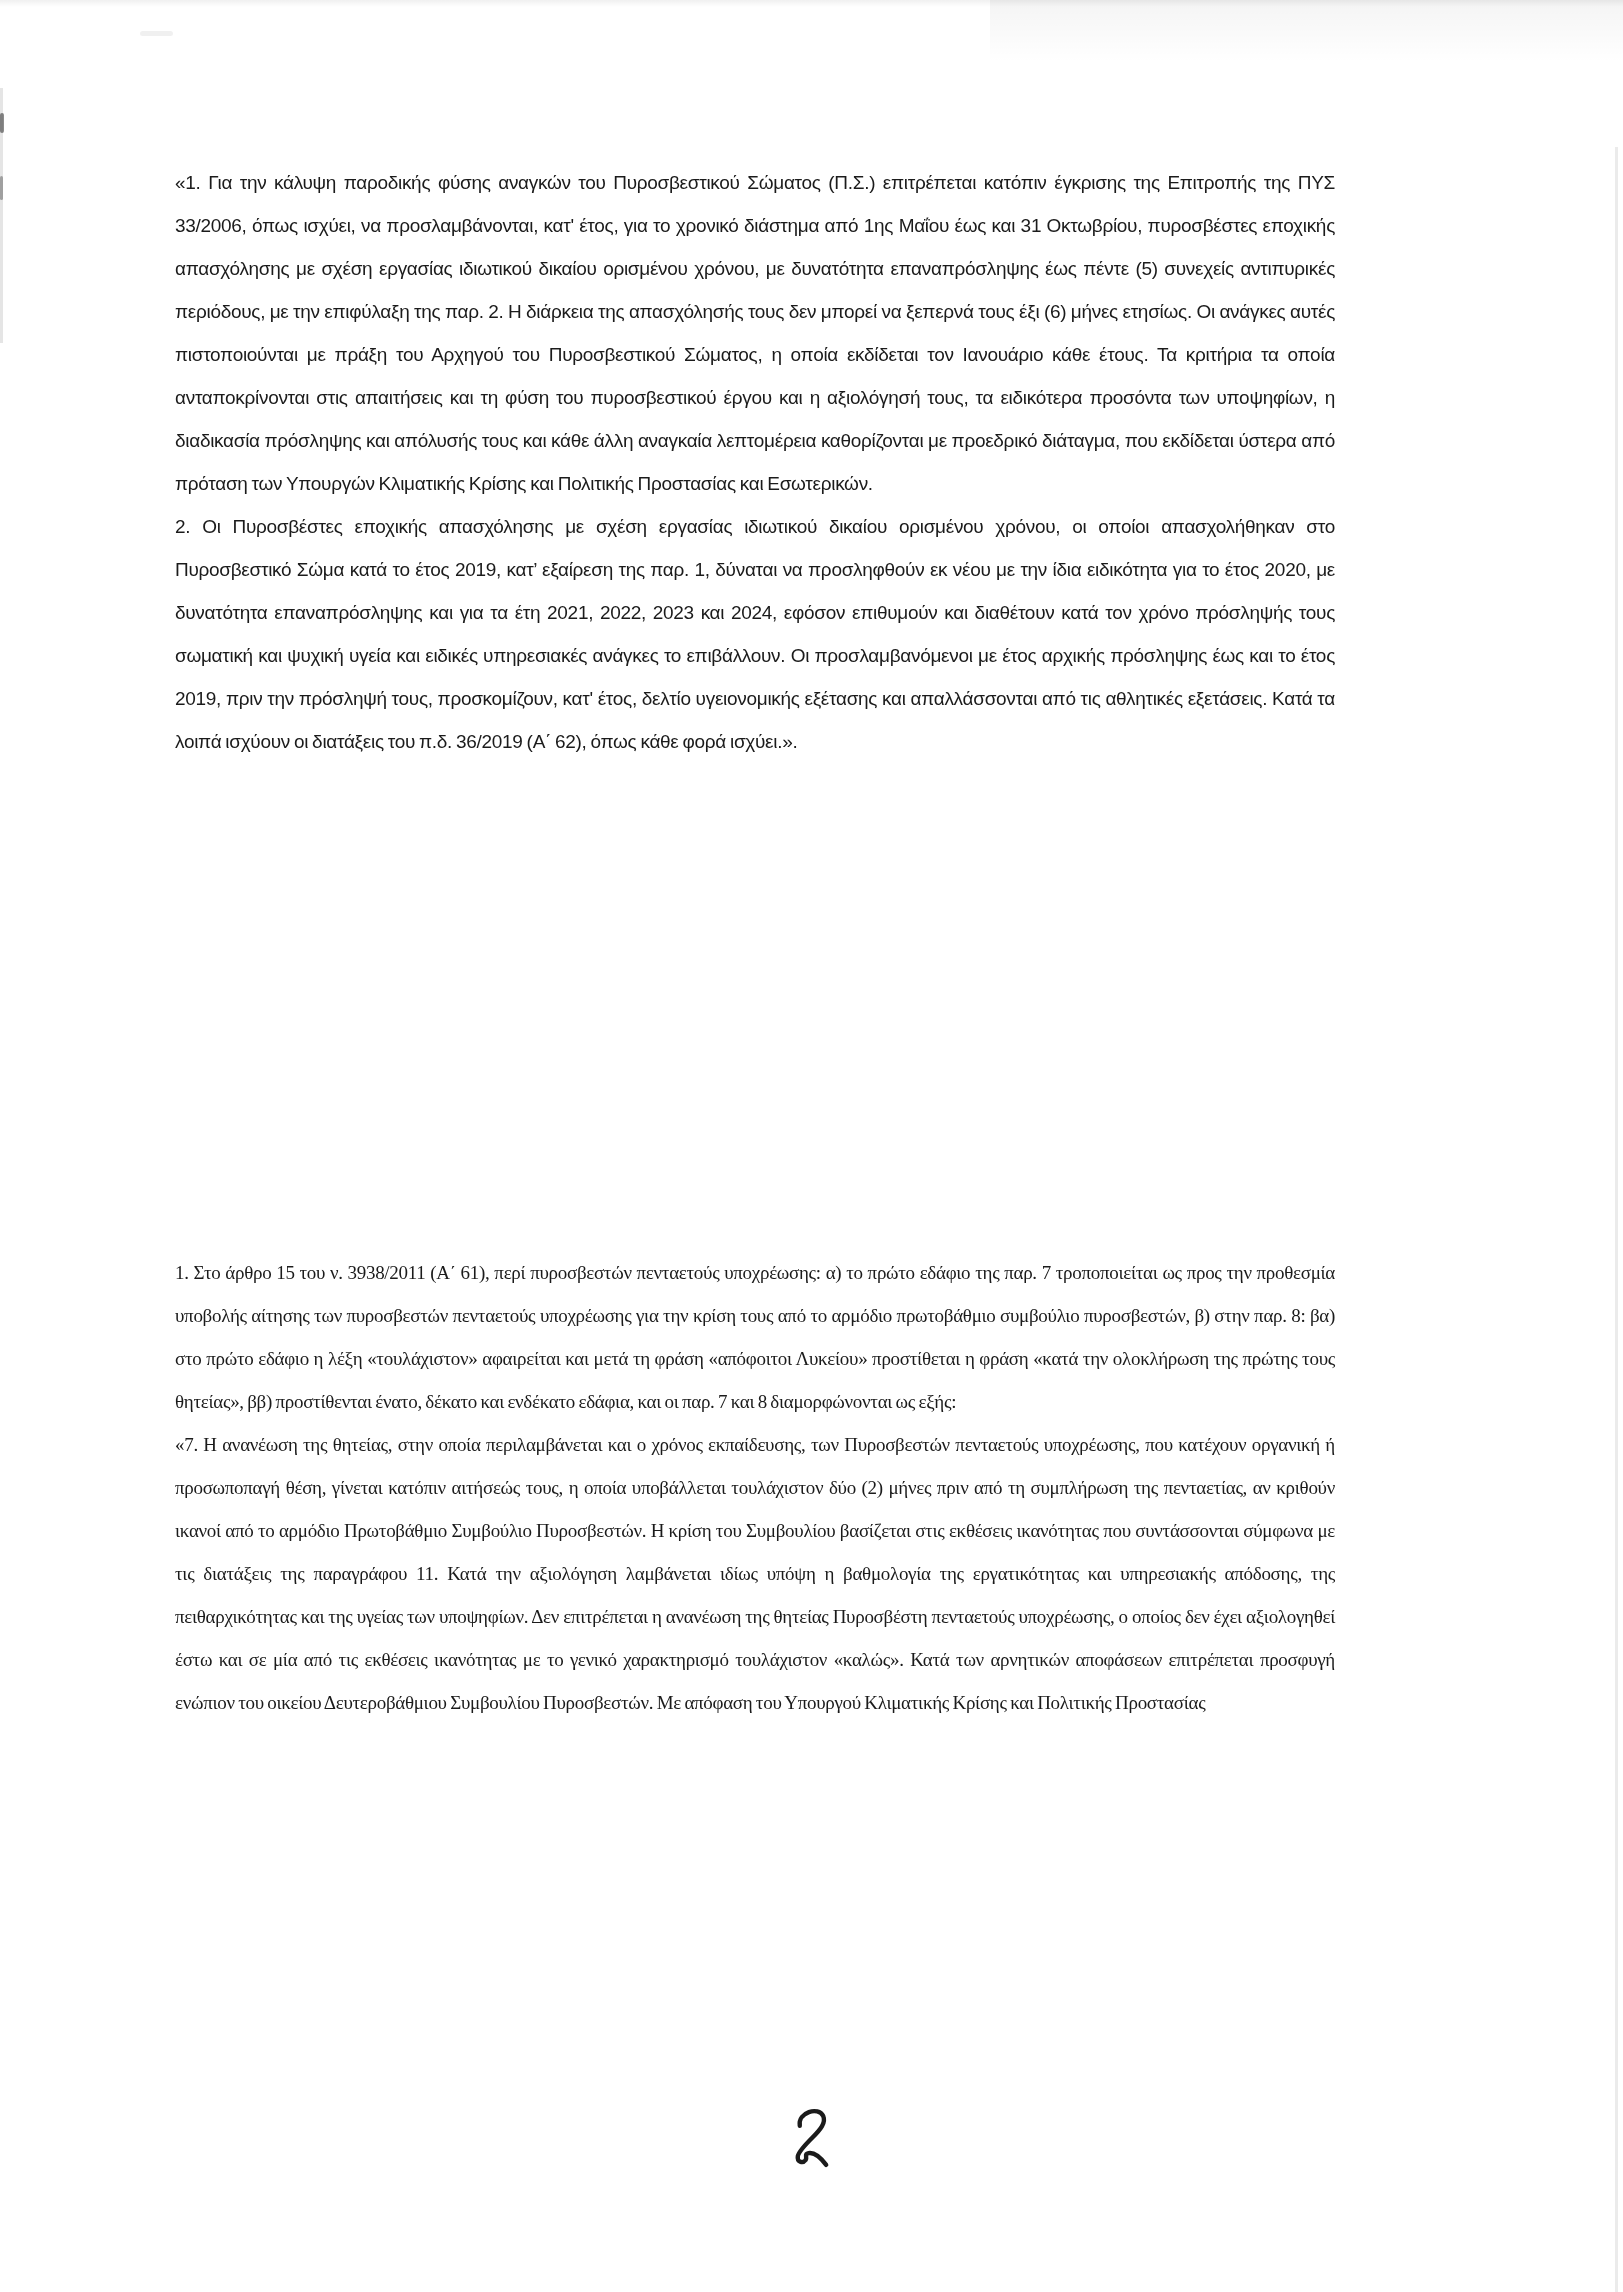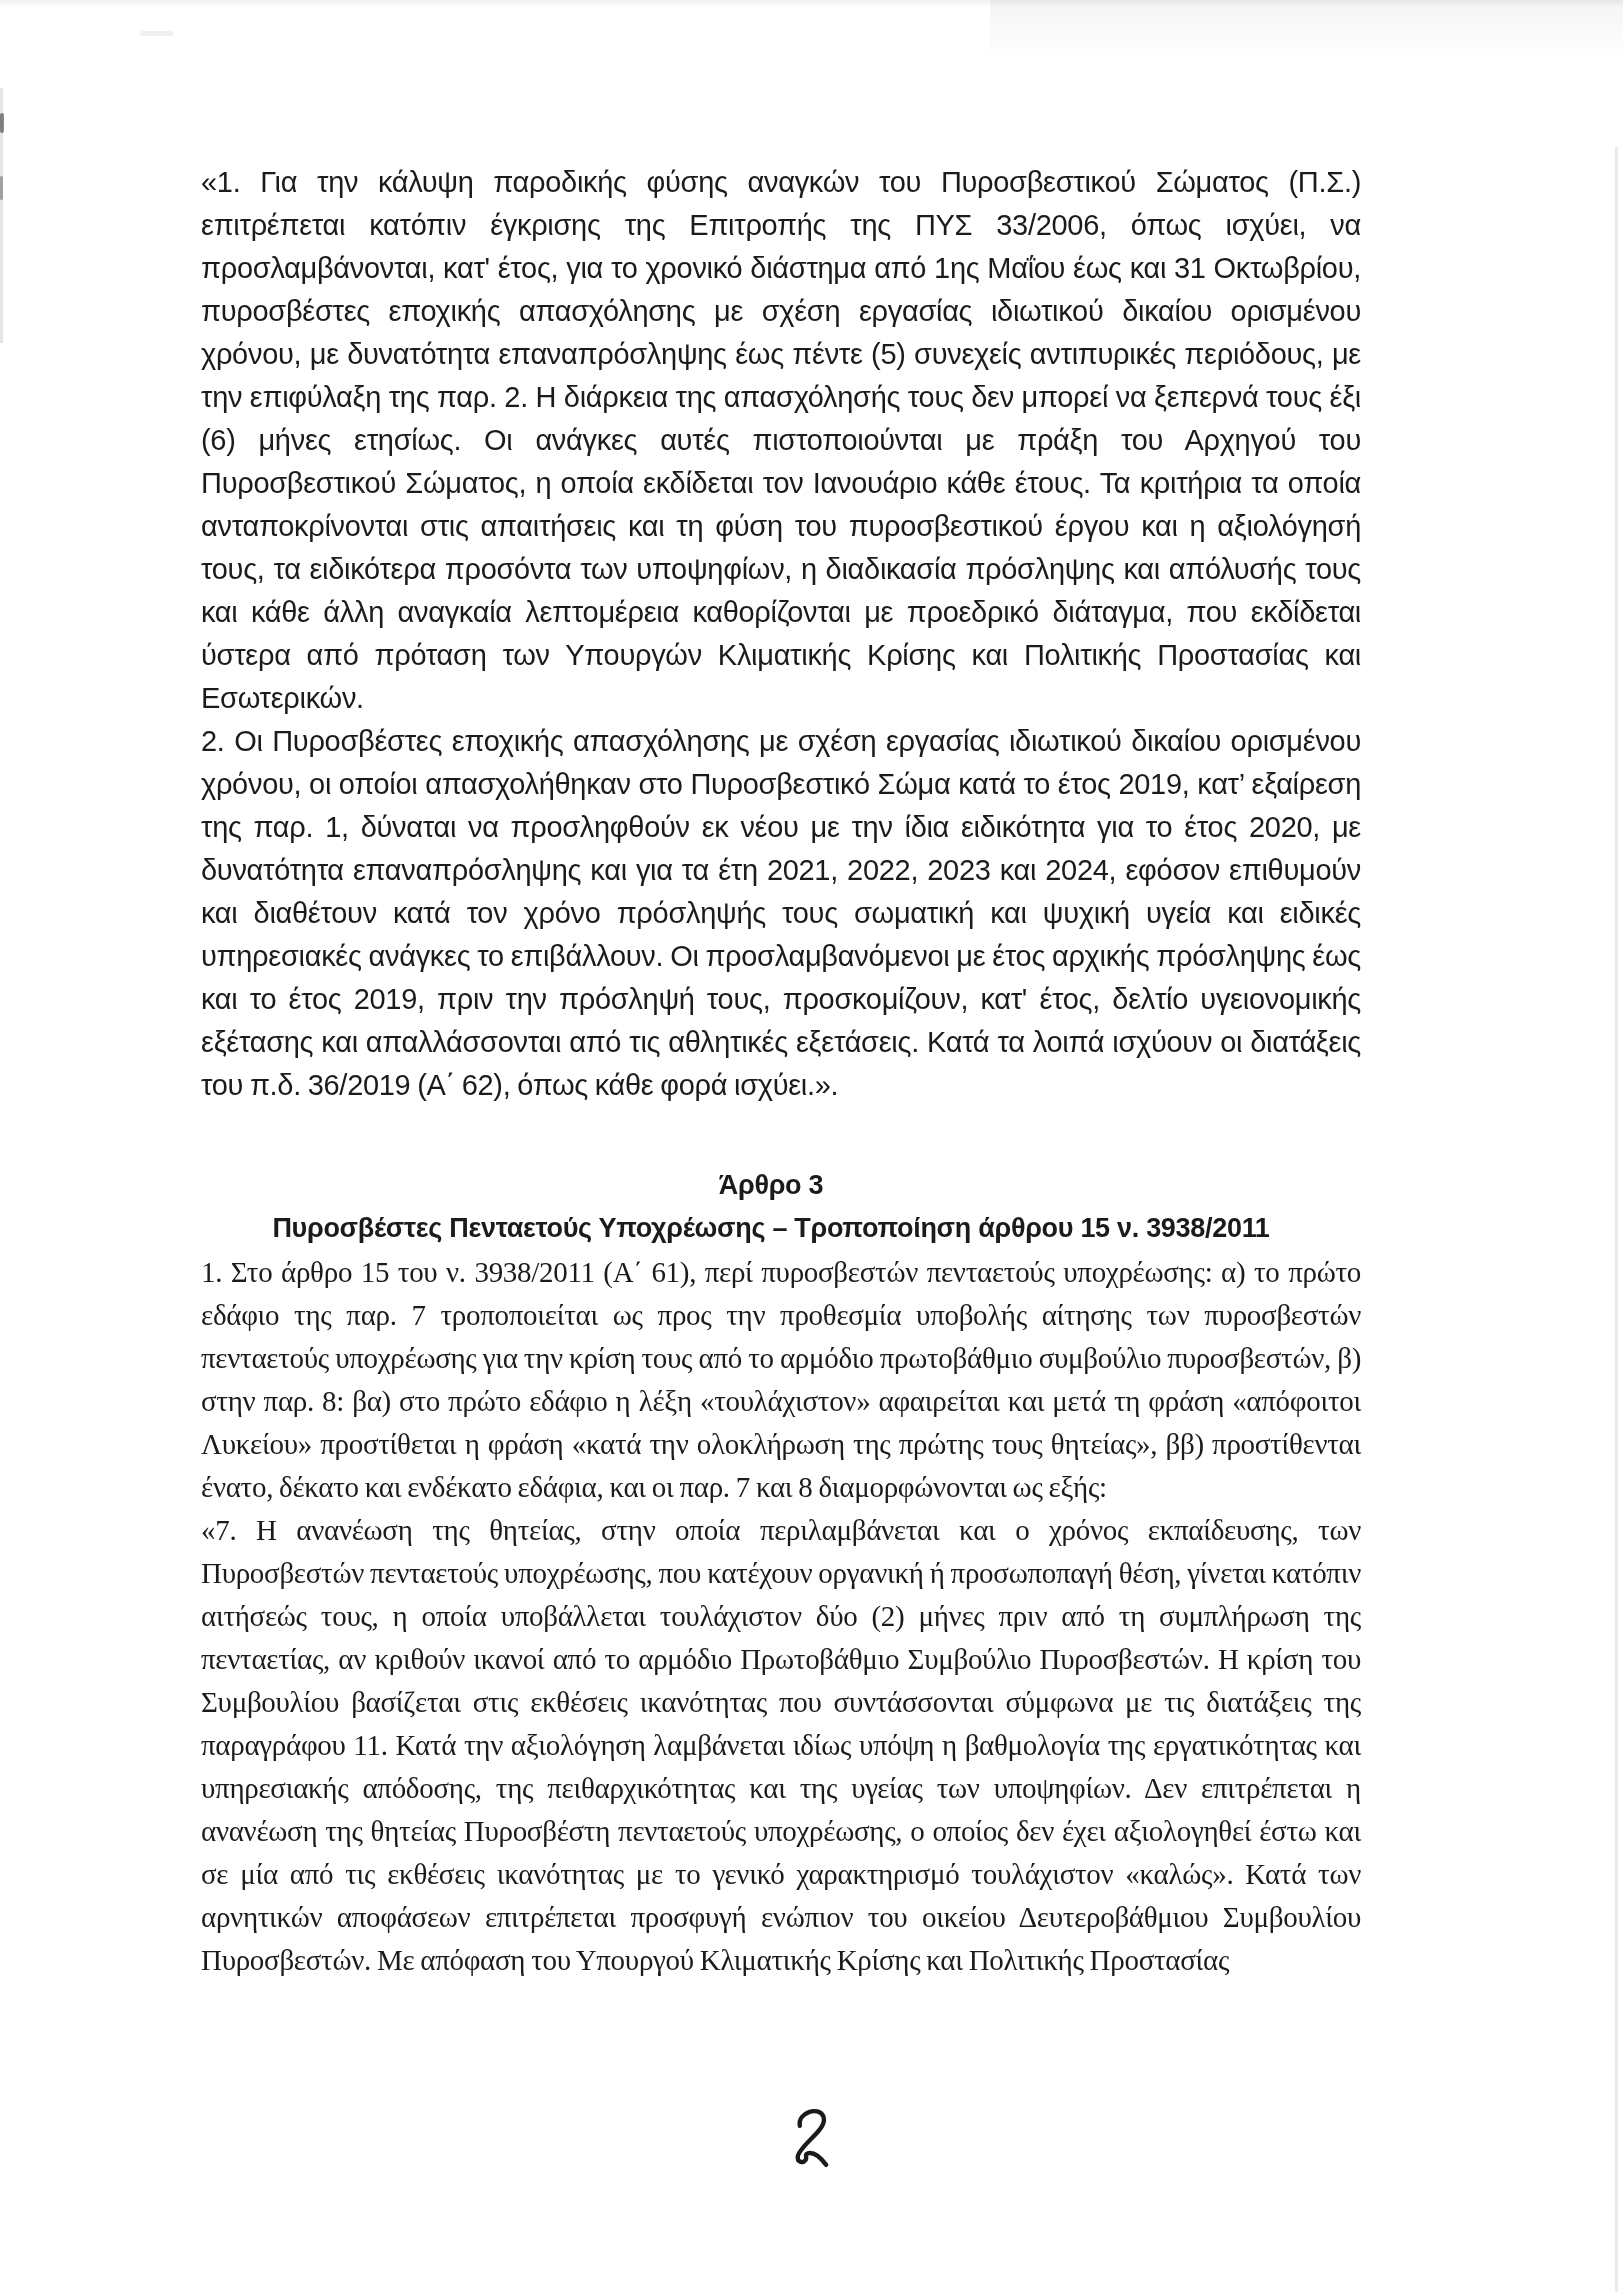--- a/index.html
+++ b/index.html
@@ -35,23 +35,23 @@
     left: 0; top: 88px; width: 2.9px; height: 255px;
     background: rgba(0,0,0,0.10);
   }
   .smudge-1 { left: 0; top: 113px; width: 3.9px; height: 19.6px; background: rgba(0,0,0,0.45); border-radius: 2px; }
   .smudge-2 { left: 0; top: 176px; width: 2.9px; height: 23.5px; background: rgba(0,0,0,0.30); border-radius: 2px; }
   .smudge-3 { left: 140px; top: 31px; width: 33px; height: 4.9px; background: rgba(0,0,0,0.06); border-radius: 2.9px; }
 
   
   .body-text {
     position: absolute;
-    left: 201px;
+    left: 175px;
     width: 1160px;
-    font-size: 29px;
+    font-size: 19px;
     line-height: 43px;
     letter-spacing: -0.3px;
     word-spacing: -1px;
     text-align: justify;
   }
   .body-text p { margin: 0; }
   .block-a { top: 161px; }
   .block-c { top: 1251px; font-family: Liberation Serif, serif; }
 
   .article-head {
@@ -96,24 +96,20 @@
   <div class="artifact artifact-left-band"></div>
   <div class="artifact smudge-1"></div>
   <div class="artifact smudge-2"></div>
   <div class="artifact smudge-3"></div>
 
   <div class="body-text block-a">
     <p>«1. Για την κάλυψη παροδικής φύσης αναγκών του Πυροσβεστικού Σώματος (Π.Σ.) επιτρέπεται κατόπιν έγκρισης της Επιτροπής της ΠΥΣ 33/2006, όπως ισχύει, να προσλαμβάνονται, κατ' έτος, για το χρονικό διάστημα από 1ης Μαΐου έως και 31 Οκτωβρίου, πυροσβέστες εποχικής απασχόλησης με σχέση εργασίας ιδιωτικού δικαίου ορισμένου χρόνου, με δυνατότητα επαναπρόσληψης έως πέντε (5) συνεχείς αντιπυρικές περιόδους, με την επιφύλαξη της παρ. 2. Η διάρκεια της απασχόλησής τους δεν μπορεί να ξεπερνά τους έξι (6) μήνες ετησίως. Οι ανάγκες αυτές πιστοποιούνται με πράξη του Αρχηγού του Πυροσβεστικού Σώματος, η οποία εκδίδεται τον Ιανουάριο κάθε έτους. Τα κριτήρια τα οποία ανταποκρίνονται στις απαιτήσεις και τη φύση του πυροσβεστικού έργου και η αξιολόγησή τους, τα ειδικότερα προσόντα των υποψηφίων, η διαδικασία πρόσληψης και απόλυσής τους και κάθε άλλη αναγκαία λεπτομέρεια καθορίζονται με προεδρικό διάταγμα, που εκδίδεται ύστερα από πρόταση των Υπουργών Κλιματικής Κρίσης και Πολιτικής Προστασίας και Εσωτερικών.</p>
     <p>2. Οι Πυροσβέστες εποχικής απασχόλησης με σχέση εργασίας ιδιωτικού δικαίου ορισμένου χρόνου, οι οποίοι απασχολήθηκαν στο Πυροσβεστικό Σώμα κατά το έτος 2019, κατ’ εξαίρεση της παρ. 1, δύναται να προσληφθούν εκ νέου με την ίδια ειδικότητα για το έτος 2020, με δυνατότητα επαναπρόσληψης και για τα έτη 2021, 2022, 2023 και 2024, εφόσον επιθυμούν και διαθέτουν κατά τον χρόνο πρόσληψής τους σωματική και ψυχική υγεία και ειδικές υπηρεσιακές ανάγκες το επιβάλλουν. Οι προσλαμβανόμενοι με έτος αρχικής πρόσληψης έως και το έτος 2019, πριν την πρόσληψή τους, προσκομίζουν, κατ' έτος, δελτίο υγειονομικής εξέτασης και απαλλάσσονται από τις αθλητικές εξετάσεις. Κατά τα λοιπά ισχύουν οι διατάξεις του π.δ. 36/2019 (Α΄ 62), όπως κάθε φορά ισχύει.».</p>
   </div>
 
-  <div class="article-head">
-    <p>Άρθρο 3</p>
-    <p>Πυροσβέστες Πενταετούς Υποχρέωσης – Τροποποίηση άρθρου 15 ν. 3938/2011</p>
-  </div>
 
   <div class="body-text block-c">
     <p>1. Στο άρθρο 15 του ν. 3938/2011 (Α΄ 61), περί πυροσβεστών πενταετούς υποχρέωσης: α) το πρώτο εδάφιο της παρ. 7 τροποποιείται ως προς την προθεσμία υποβολής αίτησης των πυροσβεστών πενταετούς υποχρέωσης για την κρίση τους από το αρμόδιο πρωτοβάθμιο συμβούλιο πυροσβεστών, β) στην παρ. 8: βα) στο πρώτο εδάφιο η λέξη «τουλάχιστον» αφαιρείται και μετά τη φράση «απόφοιτοι Λυκείου» προστίθεται η φράση «κατά την ολοκλήρωση της πρώτης τους θητείας», ββ) προστίθενται ένατο, δέκατο και ενδέκατο εδάφια, και οι παρ. 7 και 8 διαμορφώνονται ως εξής:</p>
     <p>«7. Η ανανέωση της θητείας, στην οποία περιλαμβάνεται και ο χρόνος εκπαίδευσης, των Πυροσβεστών πενταετούς υποχρέωσης, που κατέχουν οργανική ή προσωποπαγή θέση, γίνεται κατόπιν αιτήσεώς τους, η οποία υποβάλλεται τουλάχιστον δύο (2) μήνες πριν από τη συμπλήρωση της πενταετίας, αν κριθούν ικανοί από το αρμόδιο Πρωτοβάθμιο Συμβούλιο Πυροσβεστών. Η κρίση του Συμβουλίου βασίζεται στις εκθέσεις ικανότητας που συντάσσονται σύμφωνα με τις διατάξεις της παραγράφου 11. Κατά την αξιολόγηση λαμβάνεται ιδίως υπόψη η βαθμολογία της εργατικότητας και υπηρεσιακής απόδοσης, της πειθαρχικότητας και της υγείας των υποψηφίων. Δεν επιτρέπεται η ανανέωση της θητείας Πυροσβέστη πενταετούς υποχρέωσης, ο οποίος δεν έχει αξιολογηθεί έστω και σε μία από τις εκθέσεις ικανότητας με το γενικό χαρακτηρισμό τουλάχιστον «καλώς». Κατά των αρνητικών αποφάσεων επιτρέπεται προσφυγή ενώπιον του οικείου Δευτεροβάθμιου Συμβουλίου Πυροσβεστών. Με απόφαση του Υπουργού Κλιματικής Κρίσης και Πολιτικής Προστασίας</p>
   </div>
 
   <div class="page-number" aria-label="2">
     <svg width="43" height="65" viewBox="0 0 44 66" fill="none" xmlns="http://www.w3.org/2000/svg">
       <path d="M 10 21
                C 8 7, 29 1, 34 11

